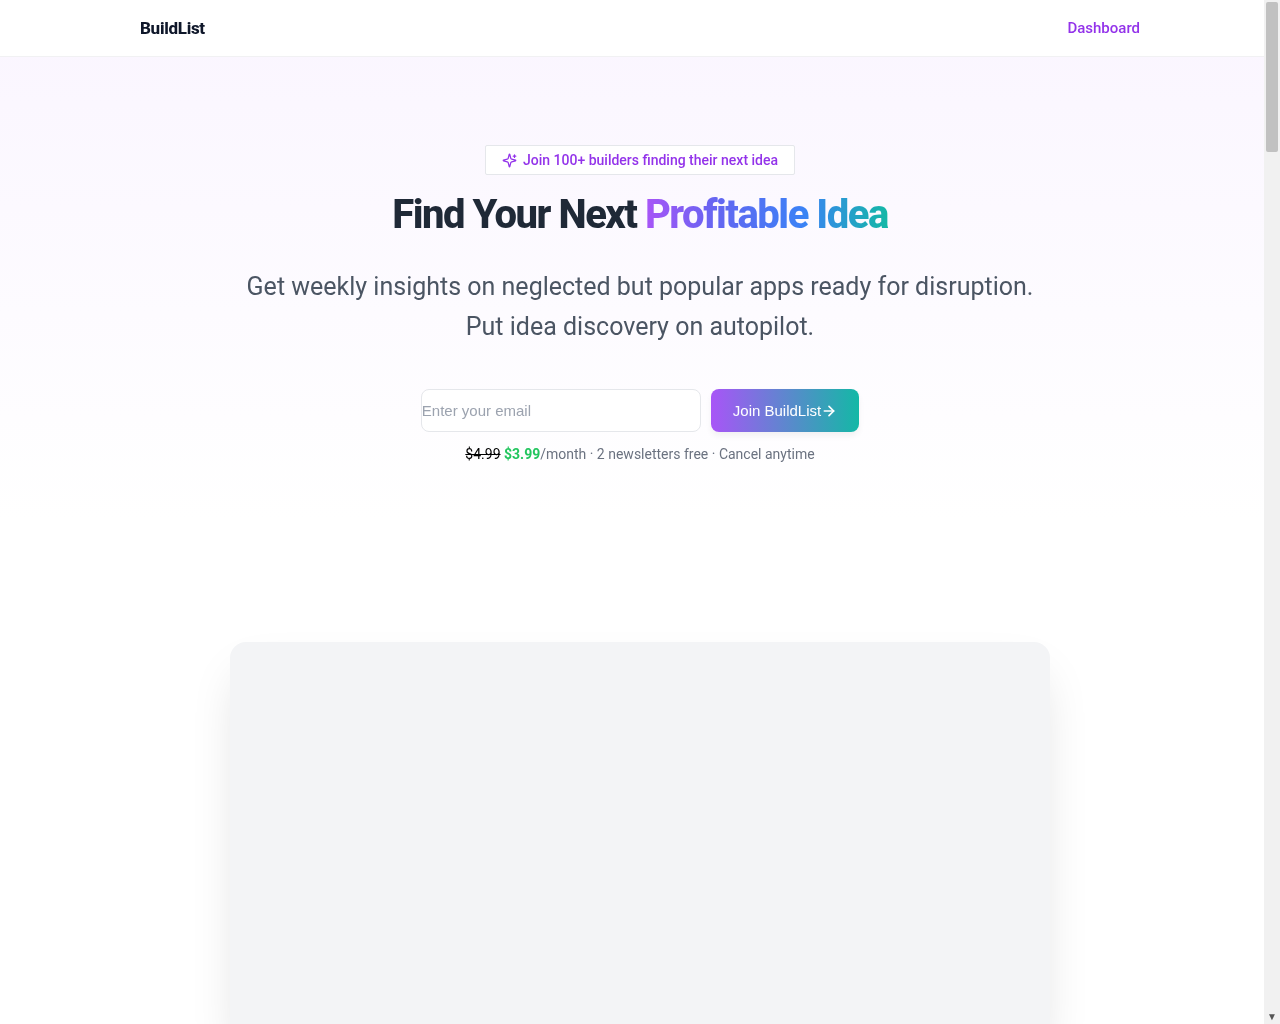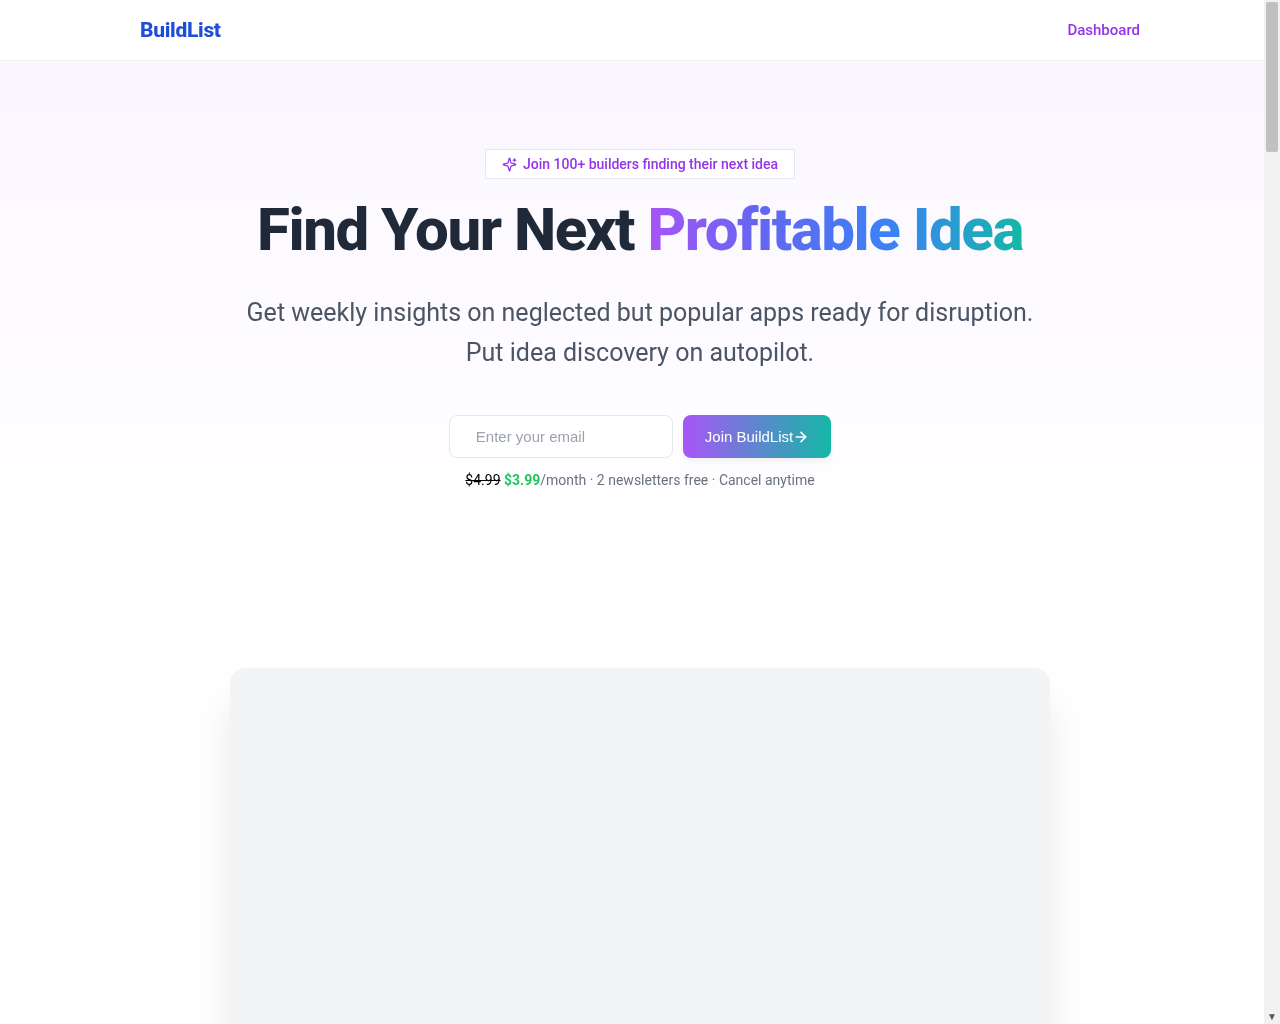--- a/index.html
+++ b/index.html
@@ -18,23 +18,23 @@
     .header {
       display: flex;
       justify-content: space-between;
       align-items: center;
       padding: 18px 140px;
       background: #ffffff;
       border-bottom: 1px solid #f1f1f3;
     }
     
     .logo {
-      font-size: 21px;
+      font-size: 17px;
       font-weight: 800;
-      color: #1d4ed8;
+      color: #0f172a;
       letter-spacing: -0.3px;
     }
     
     .dashboard-link {
       color: #9333ea;
       font-size: 15px;
       font-weight: 500;
       text-decoration: none;
       cursor: pointer;
     }
@@ -68,21 +68,21 @@
     
     .sparkles-icon svg {
       width: 15px;
       height: 15px;
       stroke: #9333ea;
       fill: none;
       stroke-width: 2;
     }
     
     .headline {
-      font-size: 60px;
+      font-size: 40px;
       font-weight: 800;
       color: #1f2937;
       line-height: 1.1;
       letter-spacing: -1.5px;
       margin-bottom: 30px;
     }
     
     .headline .gradient {
       background: linear-gradient(90deg, #a855f7 0%, #6366f1 30%, #3b82f6 65%, #14b8a6 100%);
       -webkit-background-clip: text;
@@ -98,22 +98,22 @@
     }
     
     .signup-form {
       display: flex;
       justify-content: center;
       gap: 10px;
       margin-bottom: 14px;
     }
     
     .email-input {
-      width: 224px;
-      padding: 12px 26px;
+      width: 280px;
+      padding: 12px 0;
       border: 1px solid #e5e7eb;
       border-radius: 8px;
       font-size: 15px;
       color: #374151;
       outline: none;
       background: #ffffff;
     }
     
     .email-input::placeholder {
       color: #9ca3af;

